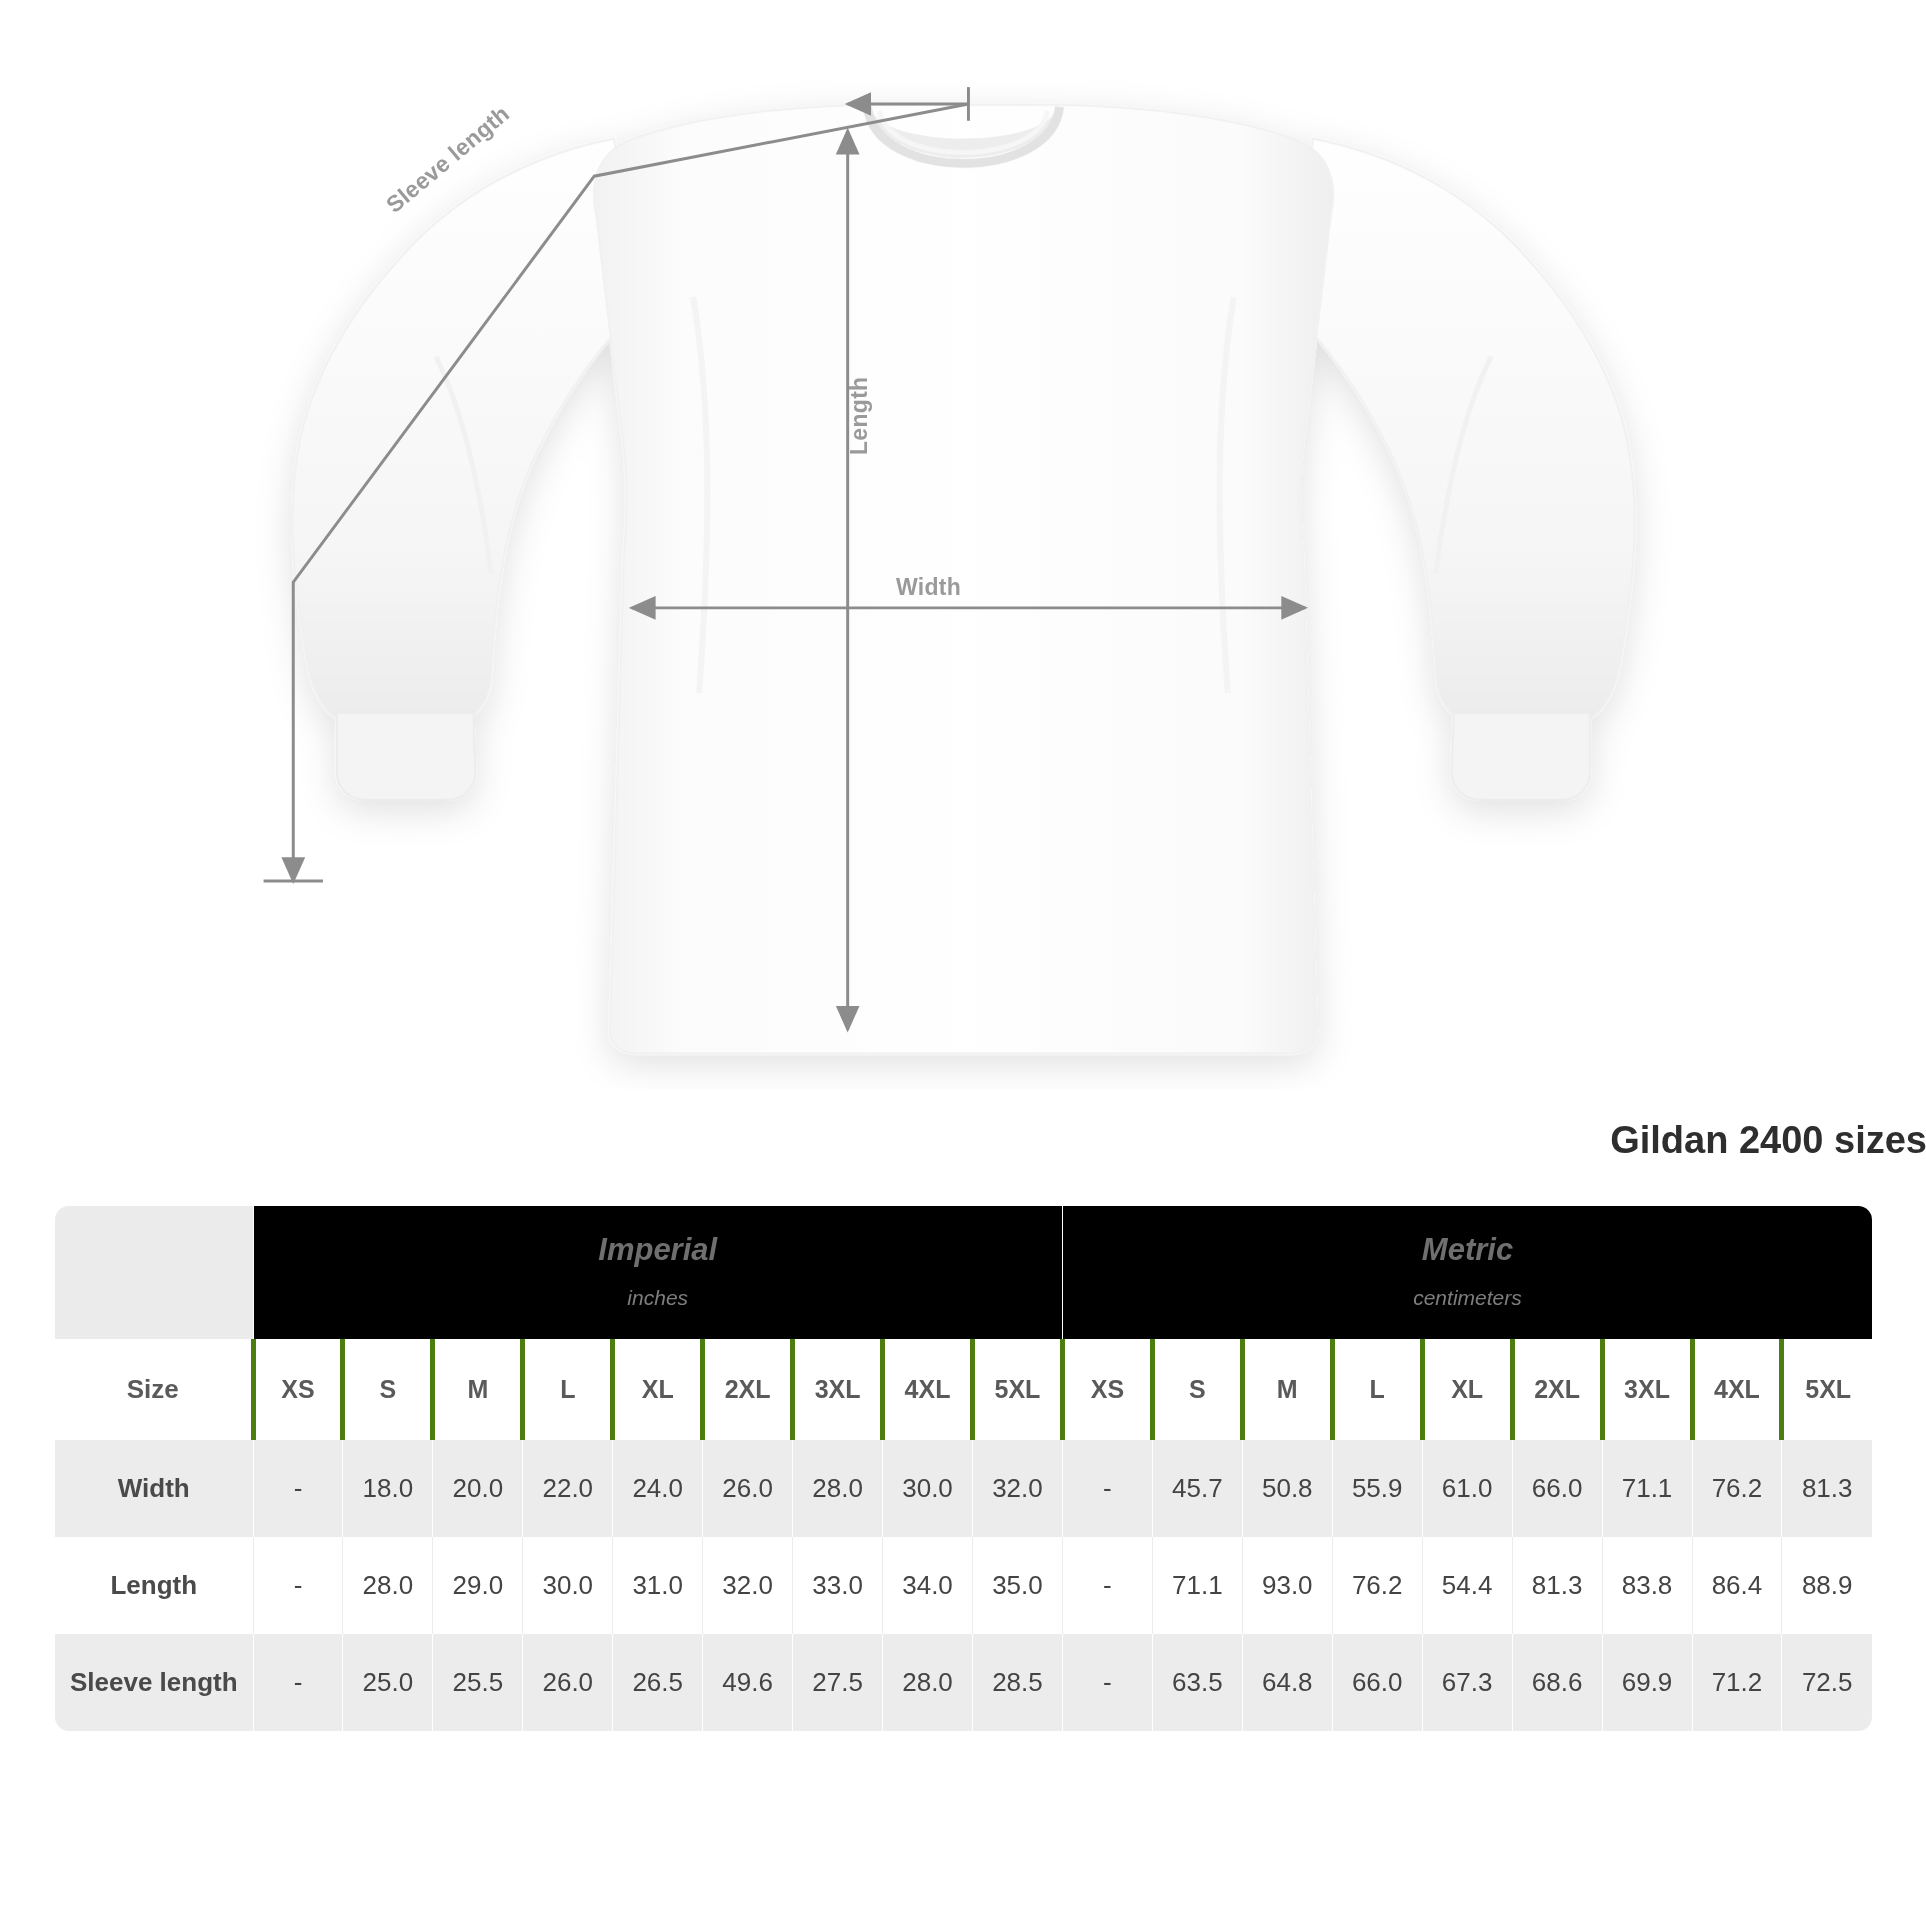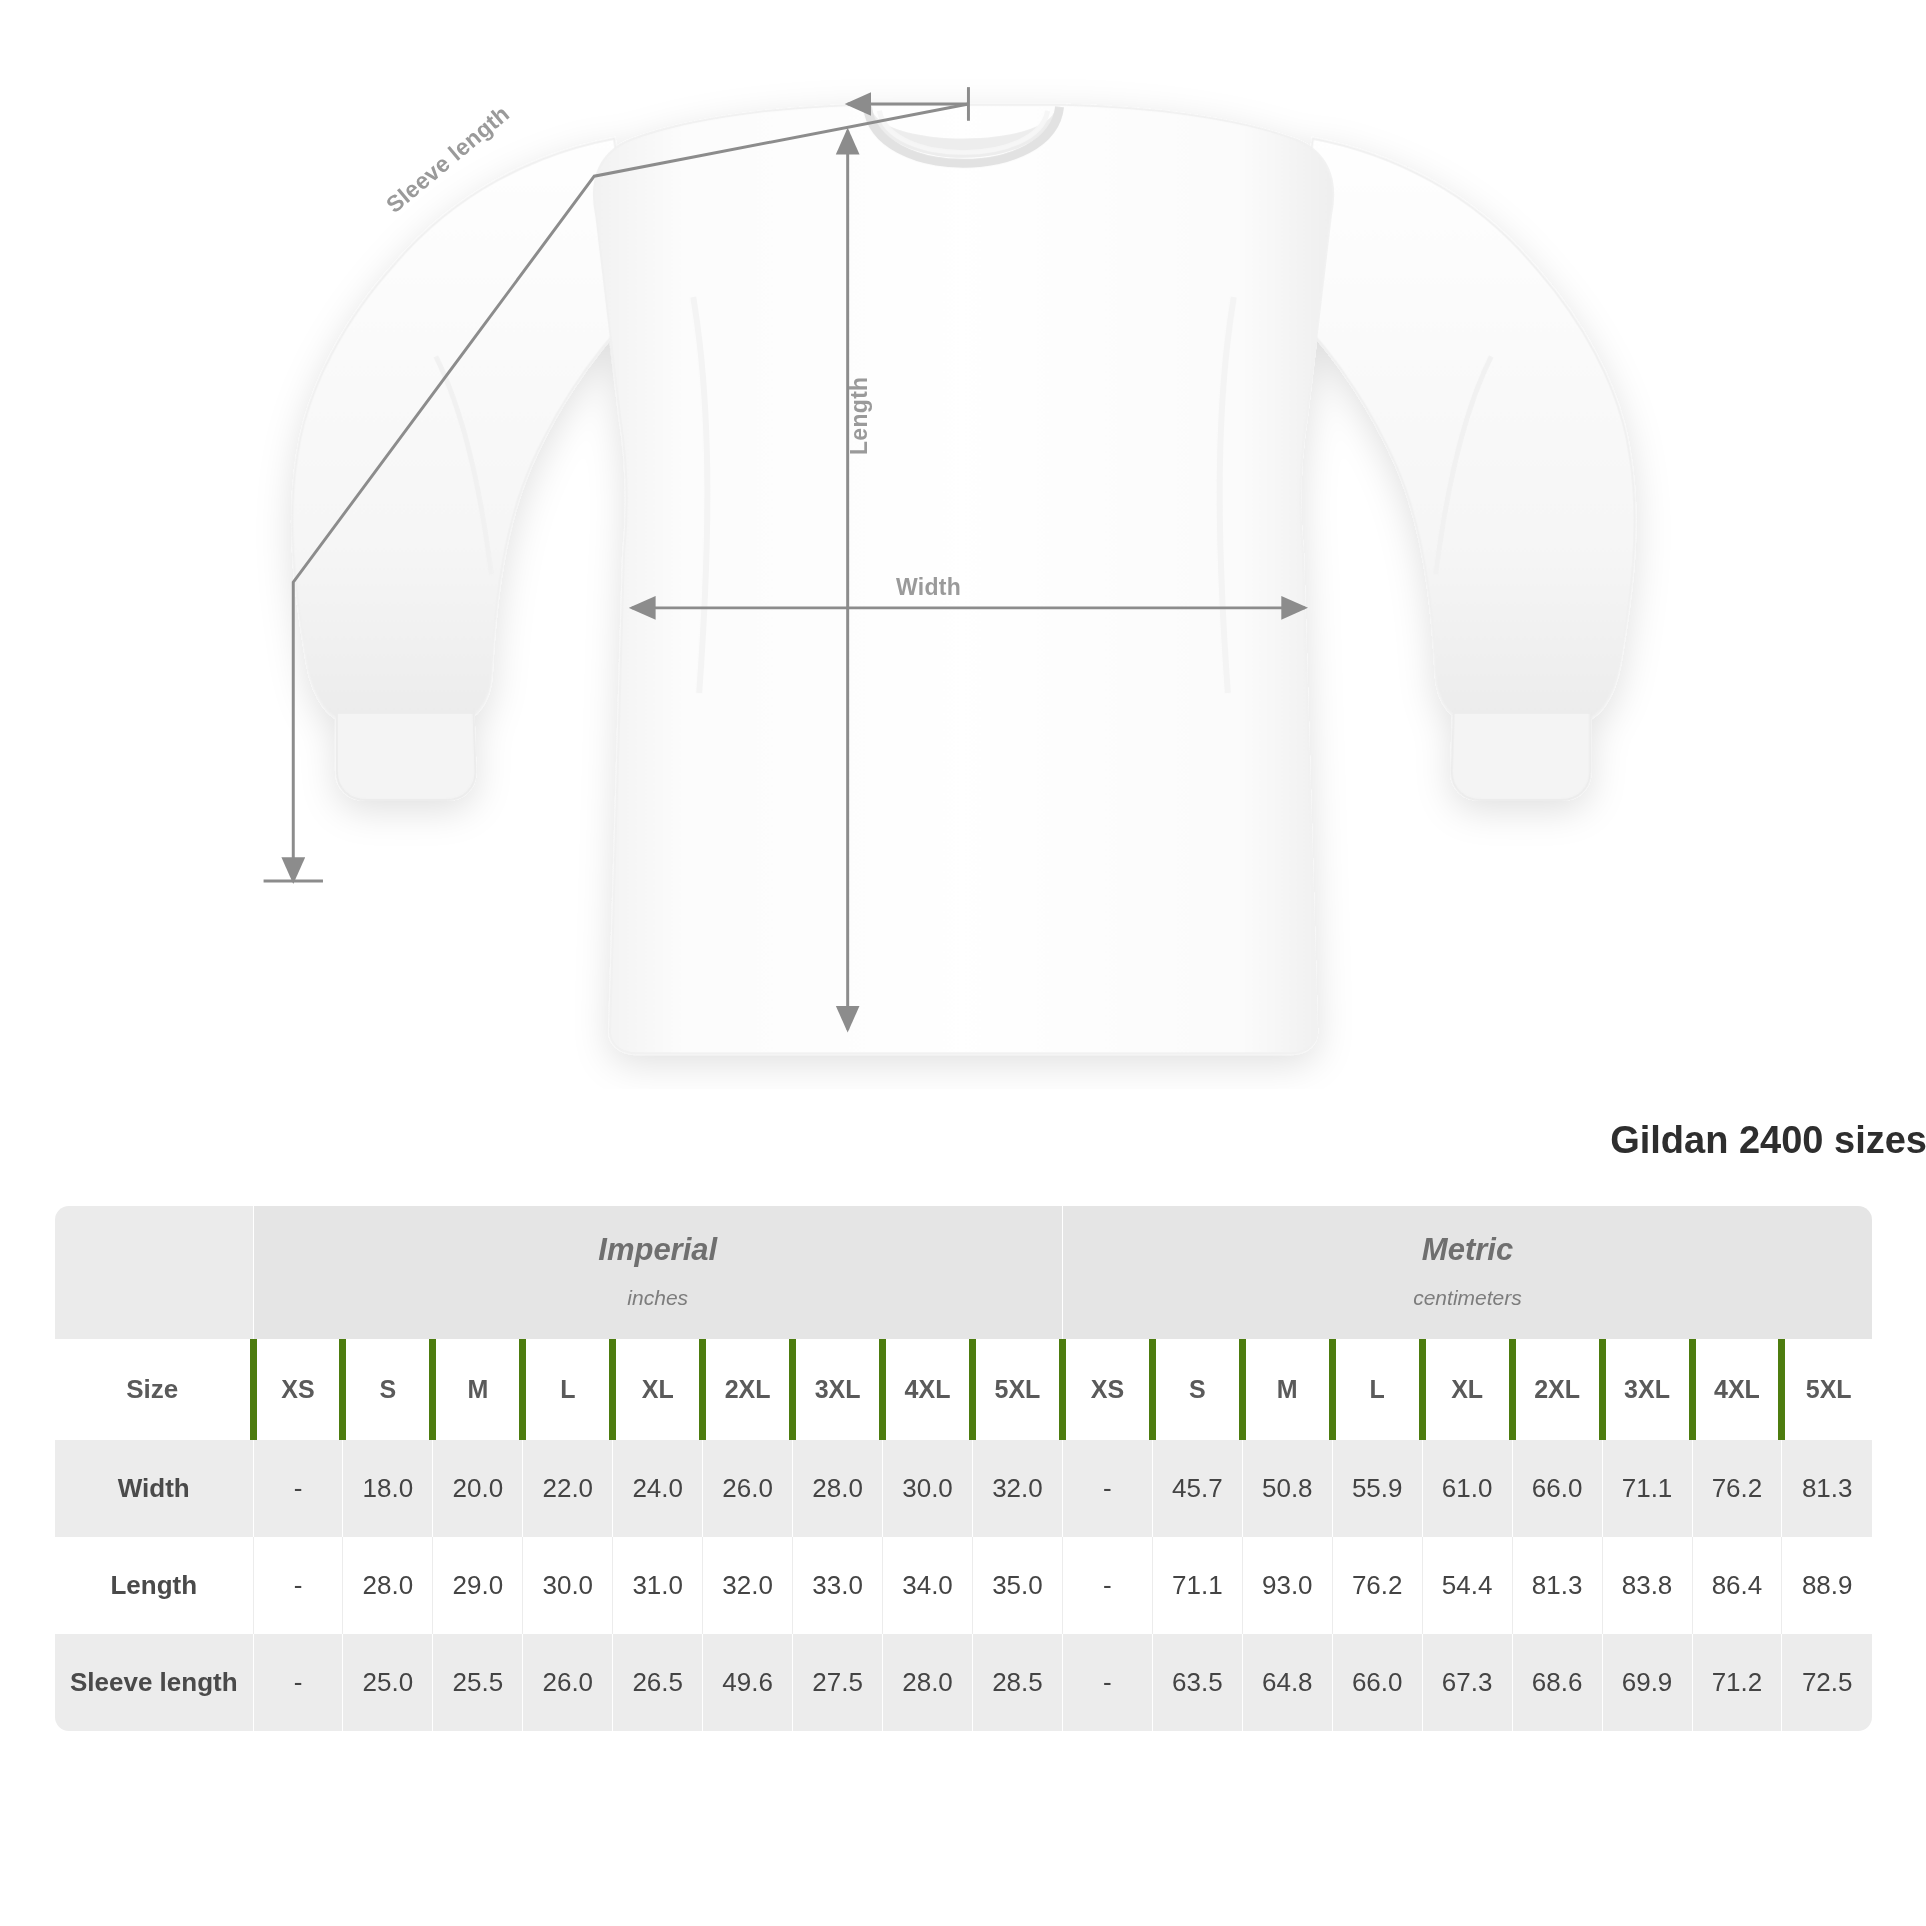--- a/index.html
+++ b/index.html
@@ -89,21 +89,21 @@
     table-layout: fixed;
   }
   table.size-table td, table.size-table th {
     text-align: center;
     vertical-align: middle;
     font-size: 24px;
     color: #4a4a4a;
     border-right: 1px solid #ffffff;
   }
   .unit-header td {
-    background: #e5e5e5;
+    background: #000000;
     height: 131px;
     border-right: 1px solid #ebebeb;
   }
   .unit-header td.firstcol {
     background: #ebebeb;
   }
   .unit-name {
     font-size: 31px;
     font-style: italic;
     font-weight: bold;
@@ -117,21 +117,21 @@
     line-height: 1.5;
     margin-top: 12px;
   }
 
   tr.head-row td {
     background: #ffffff;
     height: 99px;
     font-weight: bold;
     font-size: 25px;
     color: #5a5a5a;
-    border-right: 7px solid #4d7c0f;
+    border-right: 5px solid #4d7c0f;
   }
   tr.head-row td.rowlabel {
     font-size: 26px;
   }
 
   tr.data-row td {
     height: 95px;
     font-size: 26px;
     color: #444444;
     border-right: 1px solid #ffffff;

